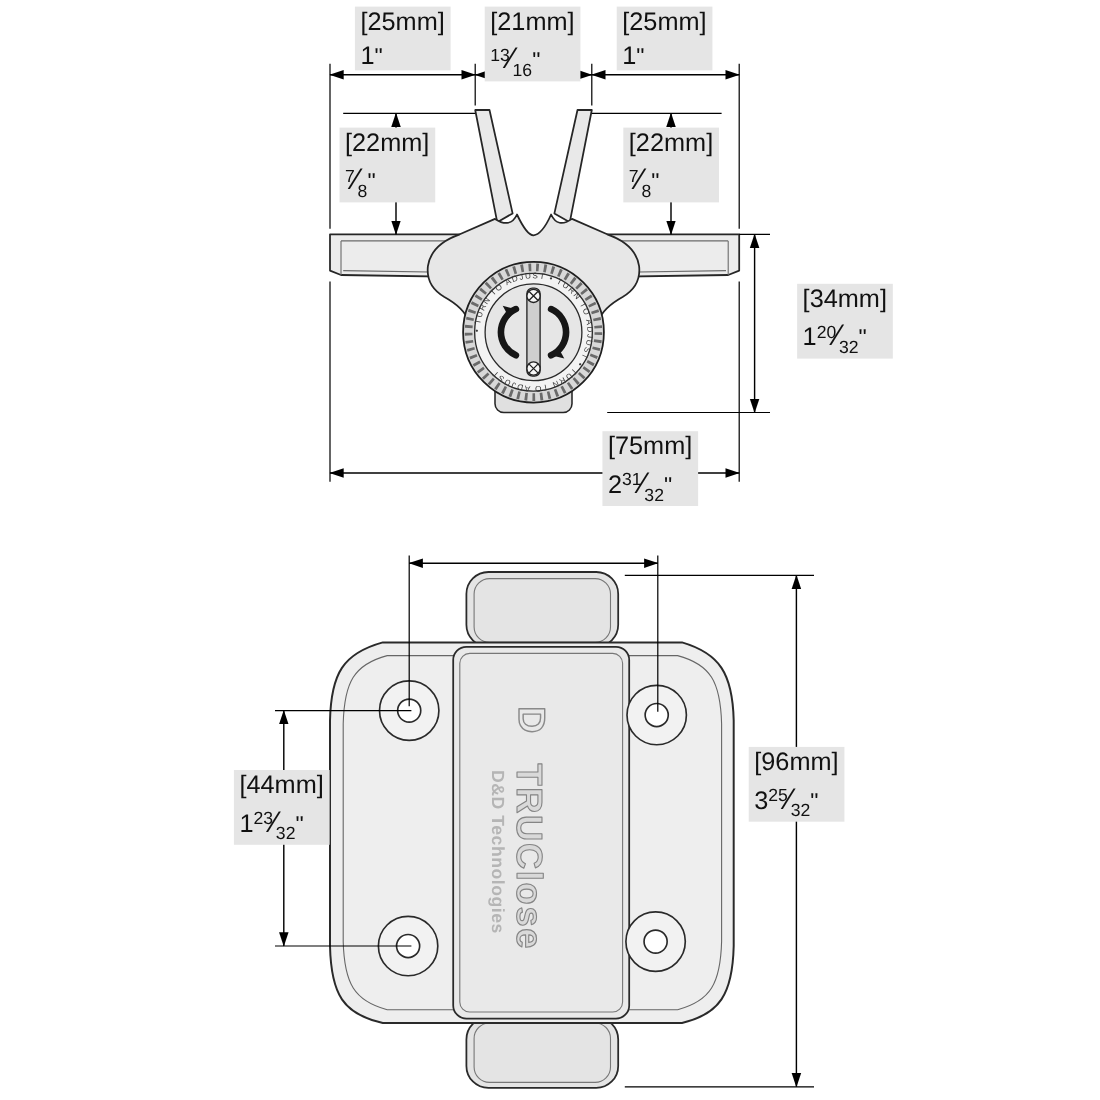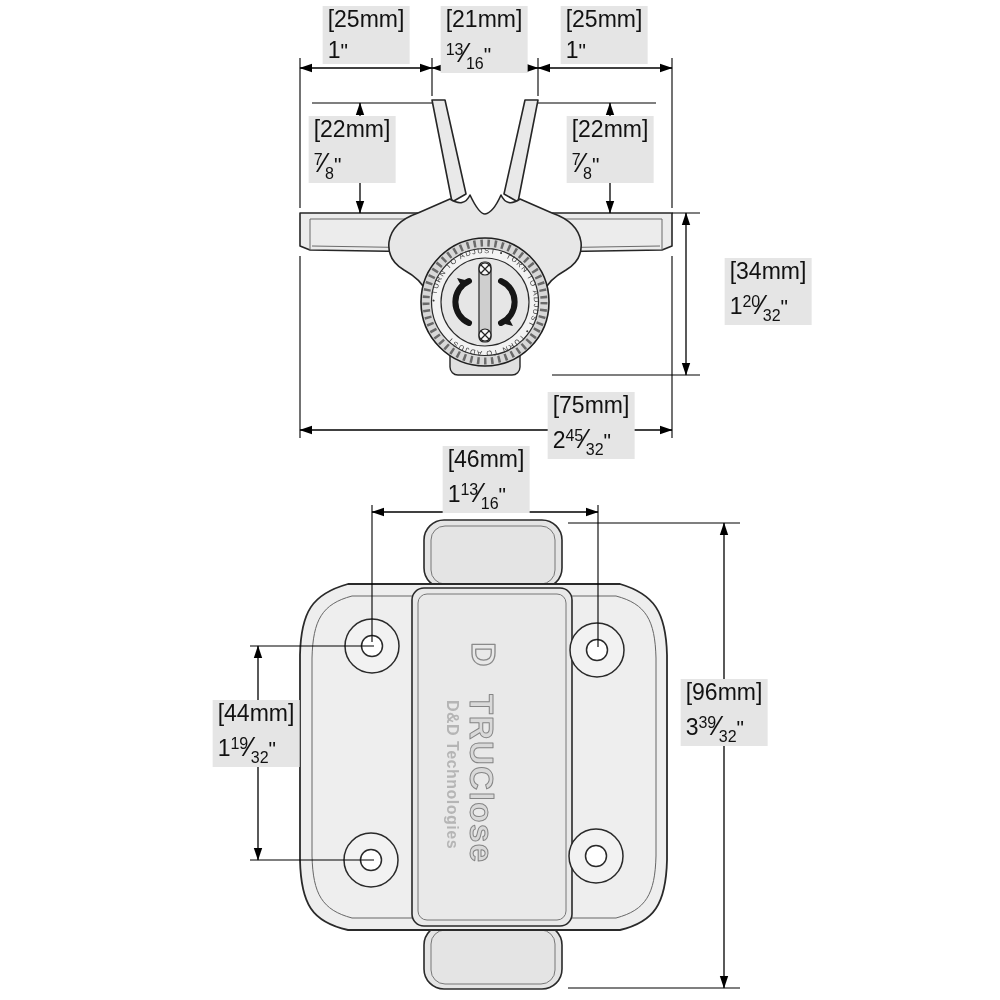--- a/index.html
+++ b/index.html
@@ -184,32 +184,28 @@
     <div class="inch"><sup>7</sup><span class="slash">⁄</span><sub>8</sub><span class="mark">"</span></div>
   </div>
 
   <div class="dim-label" style="left:768px;top:258px;">
     <div class="mm">[34mm]</div>
     <div class="inch"><span class="whole">1</span><sup>20</sup><span class="slash">⁄</span><sub>32</sub><span class="mark">"</span></div>
   </div>
 
   <div class="dim-label" style="left:591px;top:368px;margin-top:24px;">
     <div class="mm">[75mm]</div>
-    <div class="inch"><span class="whole">2</span><sup>45</sup><span class="slash">⁄</span><sub>32</sub><span class="mark">"</span></div>
-  </div>
-
-  <div class="dim-label" style="left:486px;top:446px;">
-    <div class="mm">[46mm]</div>
-    <div class="inch"><span class="whole">1</span><sup>13</sup><span class="slash">⁄</span><sub>16</sub><span class="mark">"</span></div>
-  </div>
+    <div class="inch"><span class="whole">2</span><sup>31</sup><span class="slash">⁄</span><sub>32</sub><span class="mark">"</span></div>
+  </div>
+
 
   <div class="dim-label" style="left:256px;top:700px;">
     <div class="mm">[44mm]</div>
-    <div class="inch"><span class="whole">1</span><sup>19</sup><span class="slash">⁄</span><sub>32</sub><span class="mark">"</span></div>
+    <div class="inch"><span class="whole">1</span><sup>23</sup><span class="slash">⁄</span><sub>32</sub><span class="mark">"</span></div>
   </div>
 
   <div class="dim-label" style="left:724px;top:679px;">
     <div class="mm">[96mm]</div>
-    <div class="inch"><span class="whole">3</span><sup>39</sup><span class="slash">⁄</span><sub>32</sub><span class="mark">"</span></div>
+    <div class="inch"><span class="whole">3</span><sup>25</sup><span class="slash">⁄</span><sub>32</sub><span class="mark">"</span></div>
   </div>
 
 </div>
 </div>
 
 </body></html>

